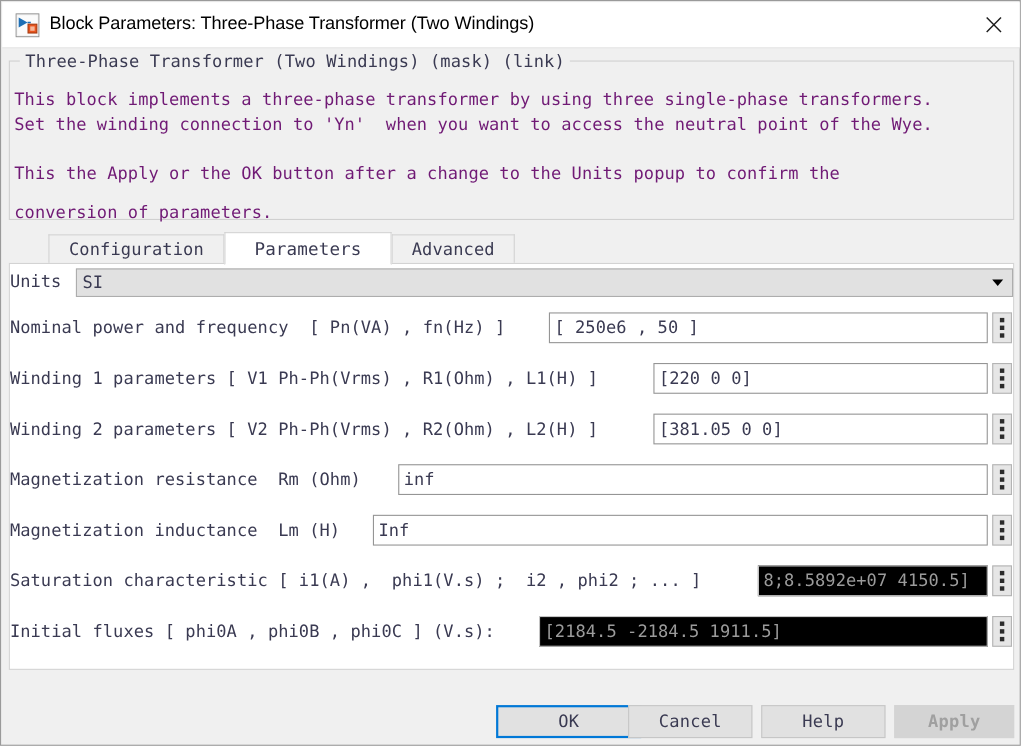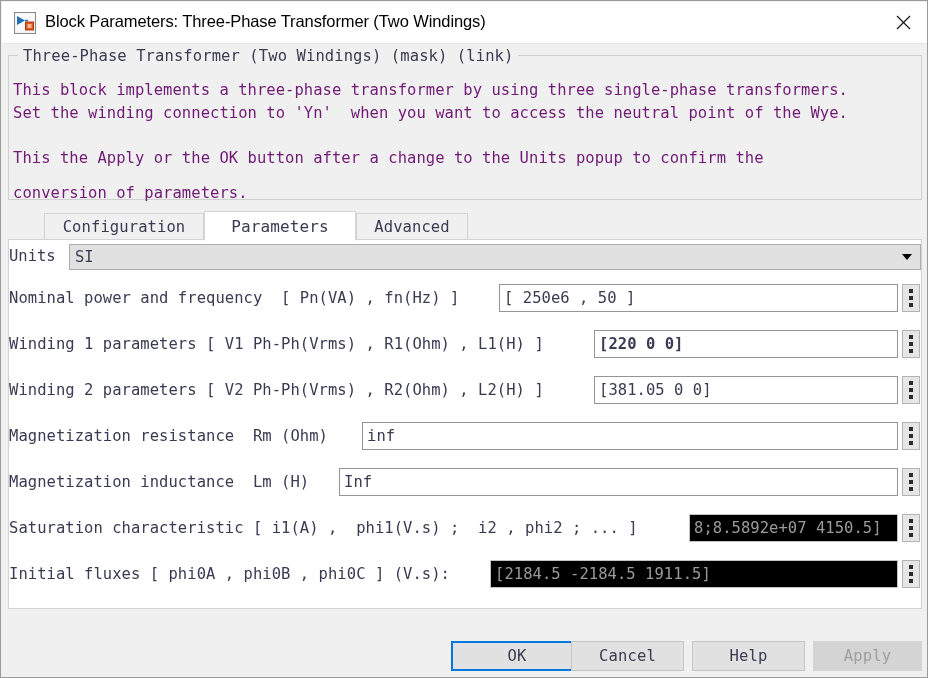--- a/index.html
+++ b/index.html
@@ -261,21 +261,21 @@
     border: 2px solid #0078d7;
   }
   .btn.disabled {
     background: #d4d4d4;
     border: 1px solid #d4d4d4;
     color: #a0a0a0;
   }
   #btn-ok     { left: 450px; width: 132px; }
   #btn-cancel { left: 570px; width: 113px; }
   #btn-help   { left: 691px; width: 113px; }
-  #btn-apply  { left: 812px; width: 109px; }
+  #btn-apply  { left: 812px; width: 109px; font-weight: bold; }
 </style>
 </head>
 <body>
 
 <div id="window">
 
   <div id="titlebar">
     <span id="titlebar-icon">
       <svg width="22" height="22" viewBox="0 0 22 22">
         <rect x="0.5" y="0.5" width="21" height="21" fill="#f2f2f2" stroke="#8a8a8a"></rect>
@@ -322,21 +322,21 @@
     <input class="row-input" style="left: 498px; width: 399px;" value="[ 250e6 , 50 ]">
     <div class="dots-button" style="left:901px">
         <i></i>
         <i></i>
         <i></i>
       </div>
   </div>
 
   <div class="row" style="top:329px">
     <div class="row-label">Winding 1 parameters [ V1 Ph-Ph(Vrms) , R1(Ohm) , L1(H) ]</div>
-    <input class="row-input" style="left: 593px; width: 304px; font-weight: bold;" value="[220 0 0]">
+    <input class="row-input" style="left: 593px; width: 304px;" value="[220 0 0]">
     <div class="dots-button" style="left:901px">
         <i></i>
         <i></i>
         <i></i>
       </div>
   </div>
 
   <div class="row" style="top:375px">
     <div class="row-label">Winding 2 parameters [ V2 Ph-Ph(Vrms) , R2(Ohm) , L2(H) ]</div>
     <input class="row-input" style="left: 593px; width: 304px;" value="[381.05 0 0]">

